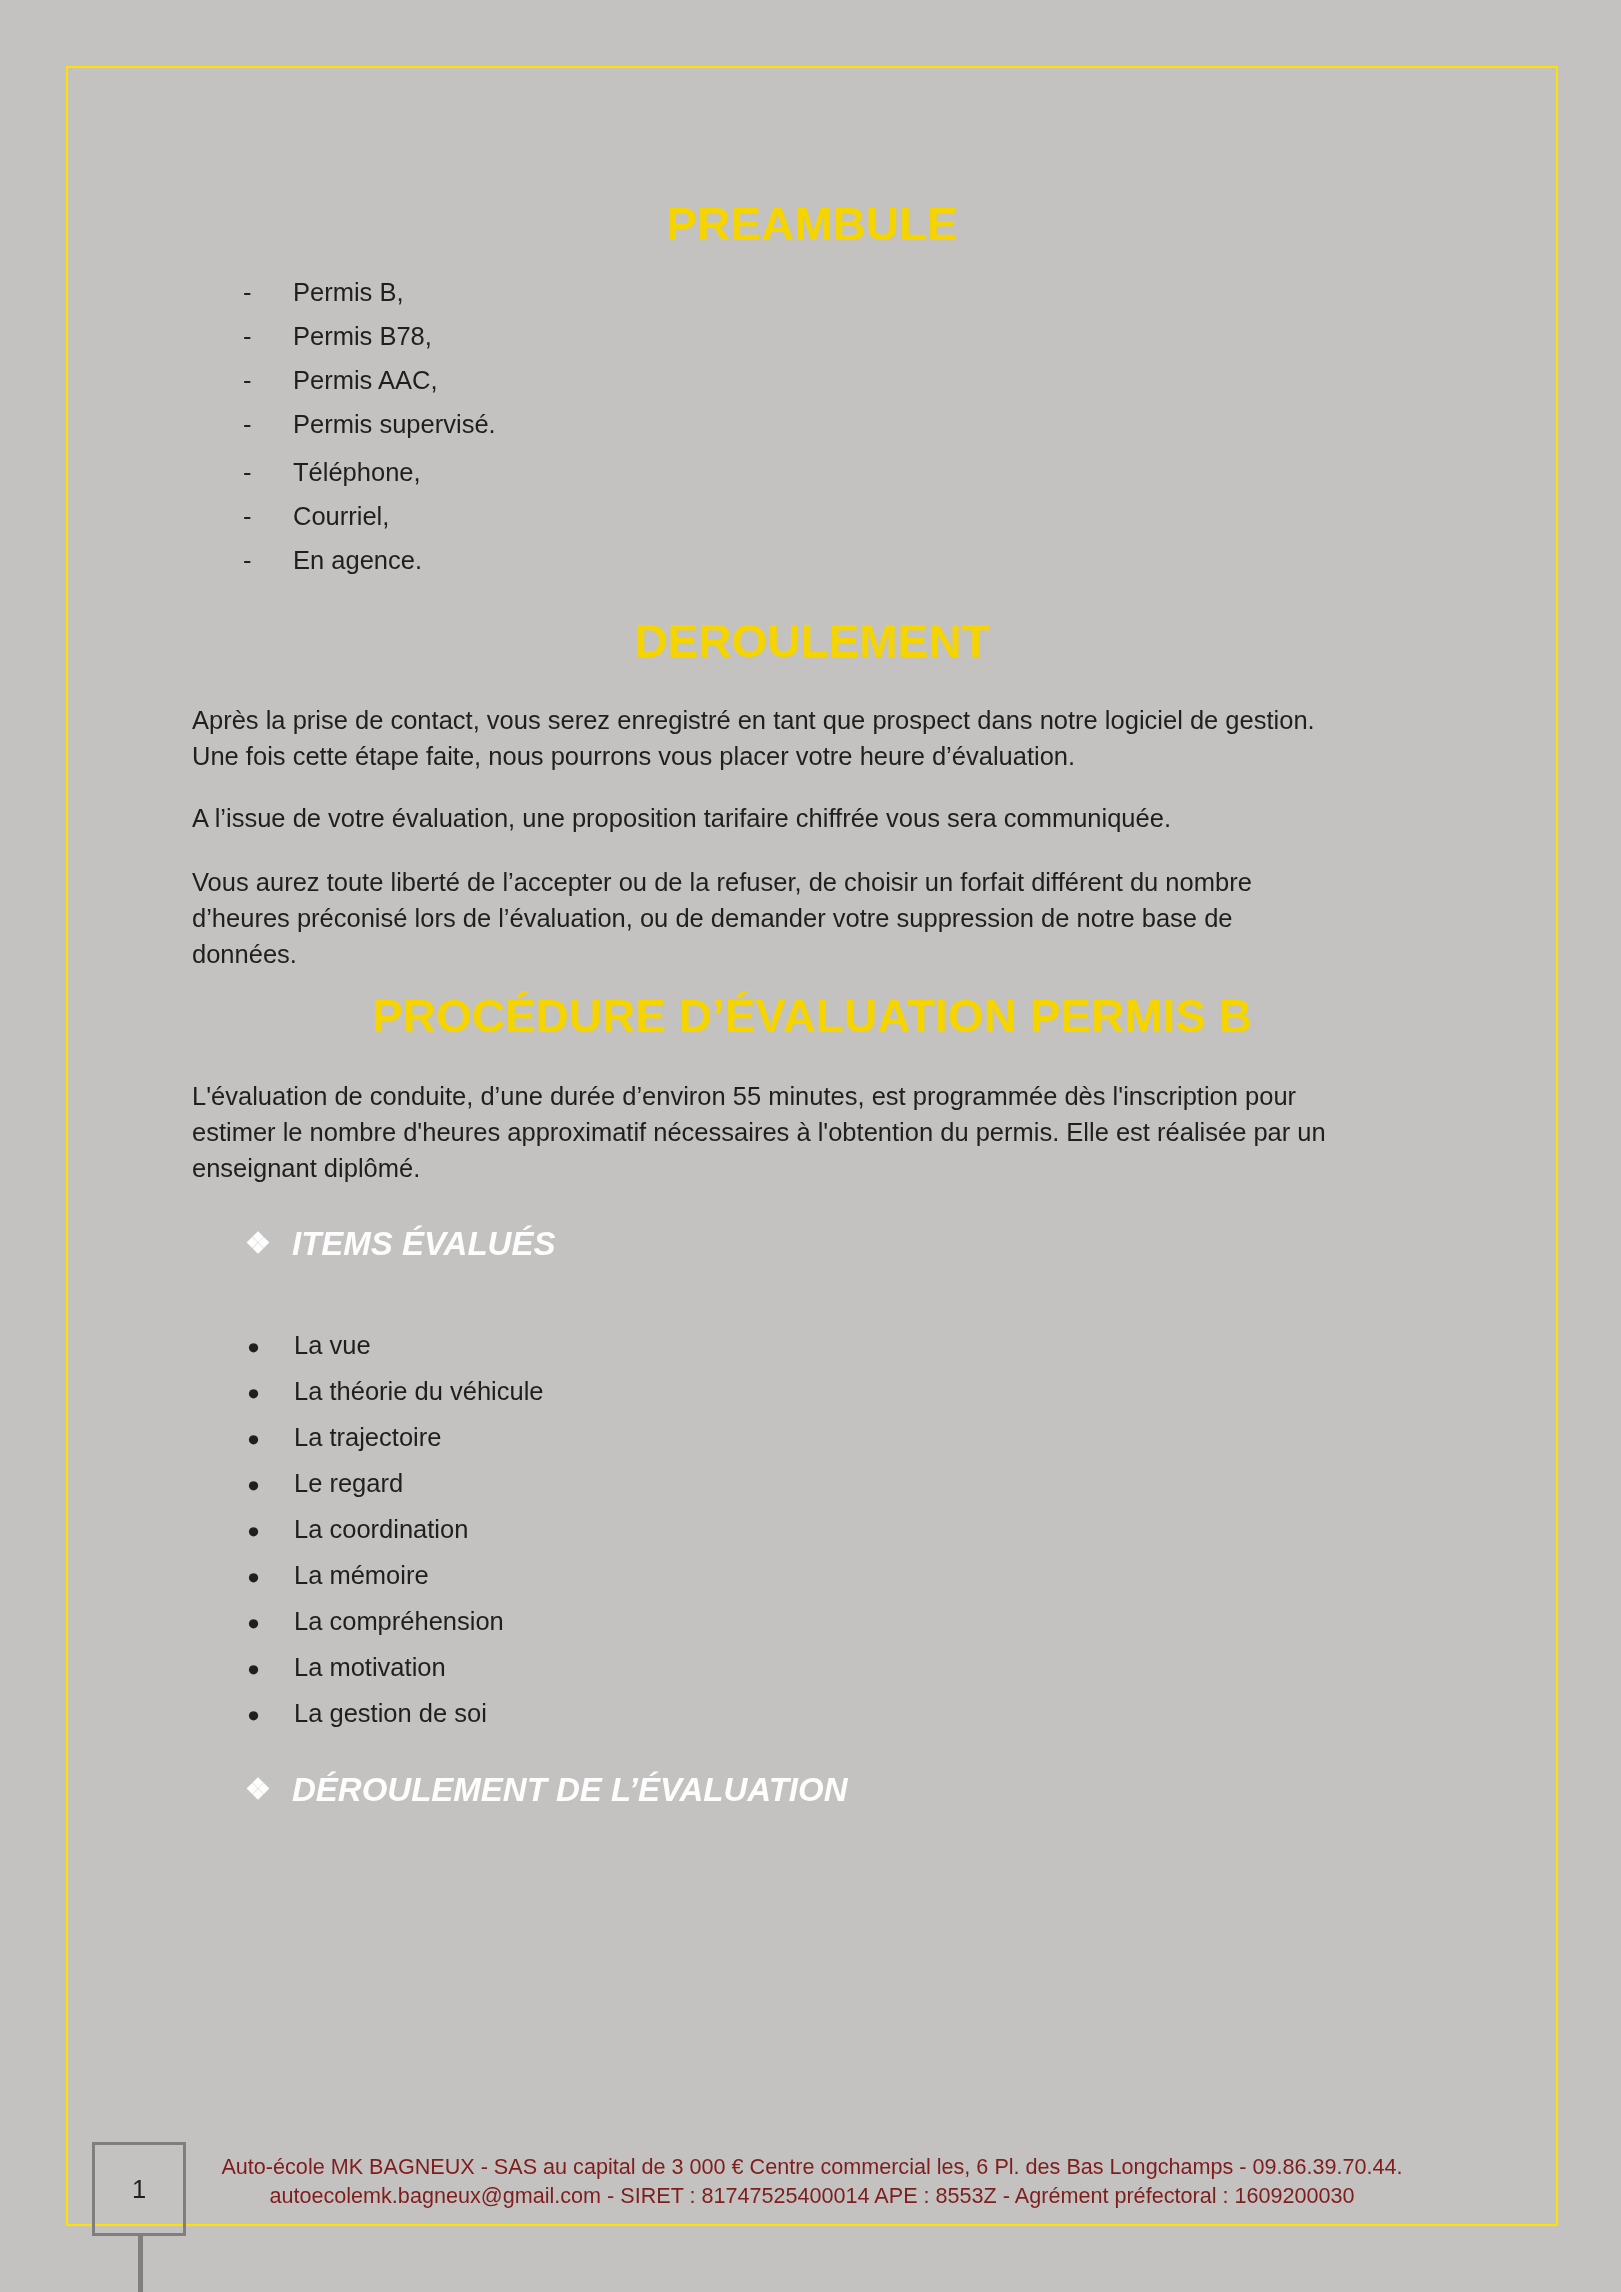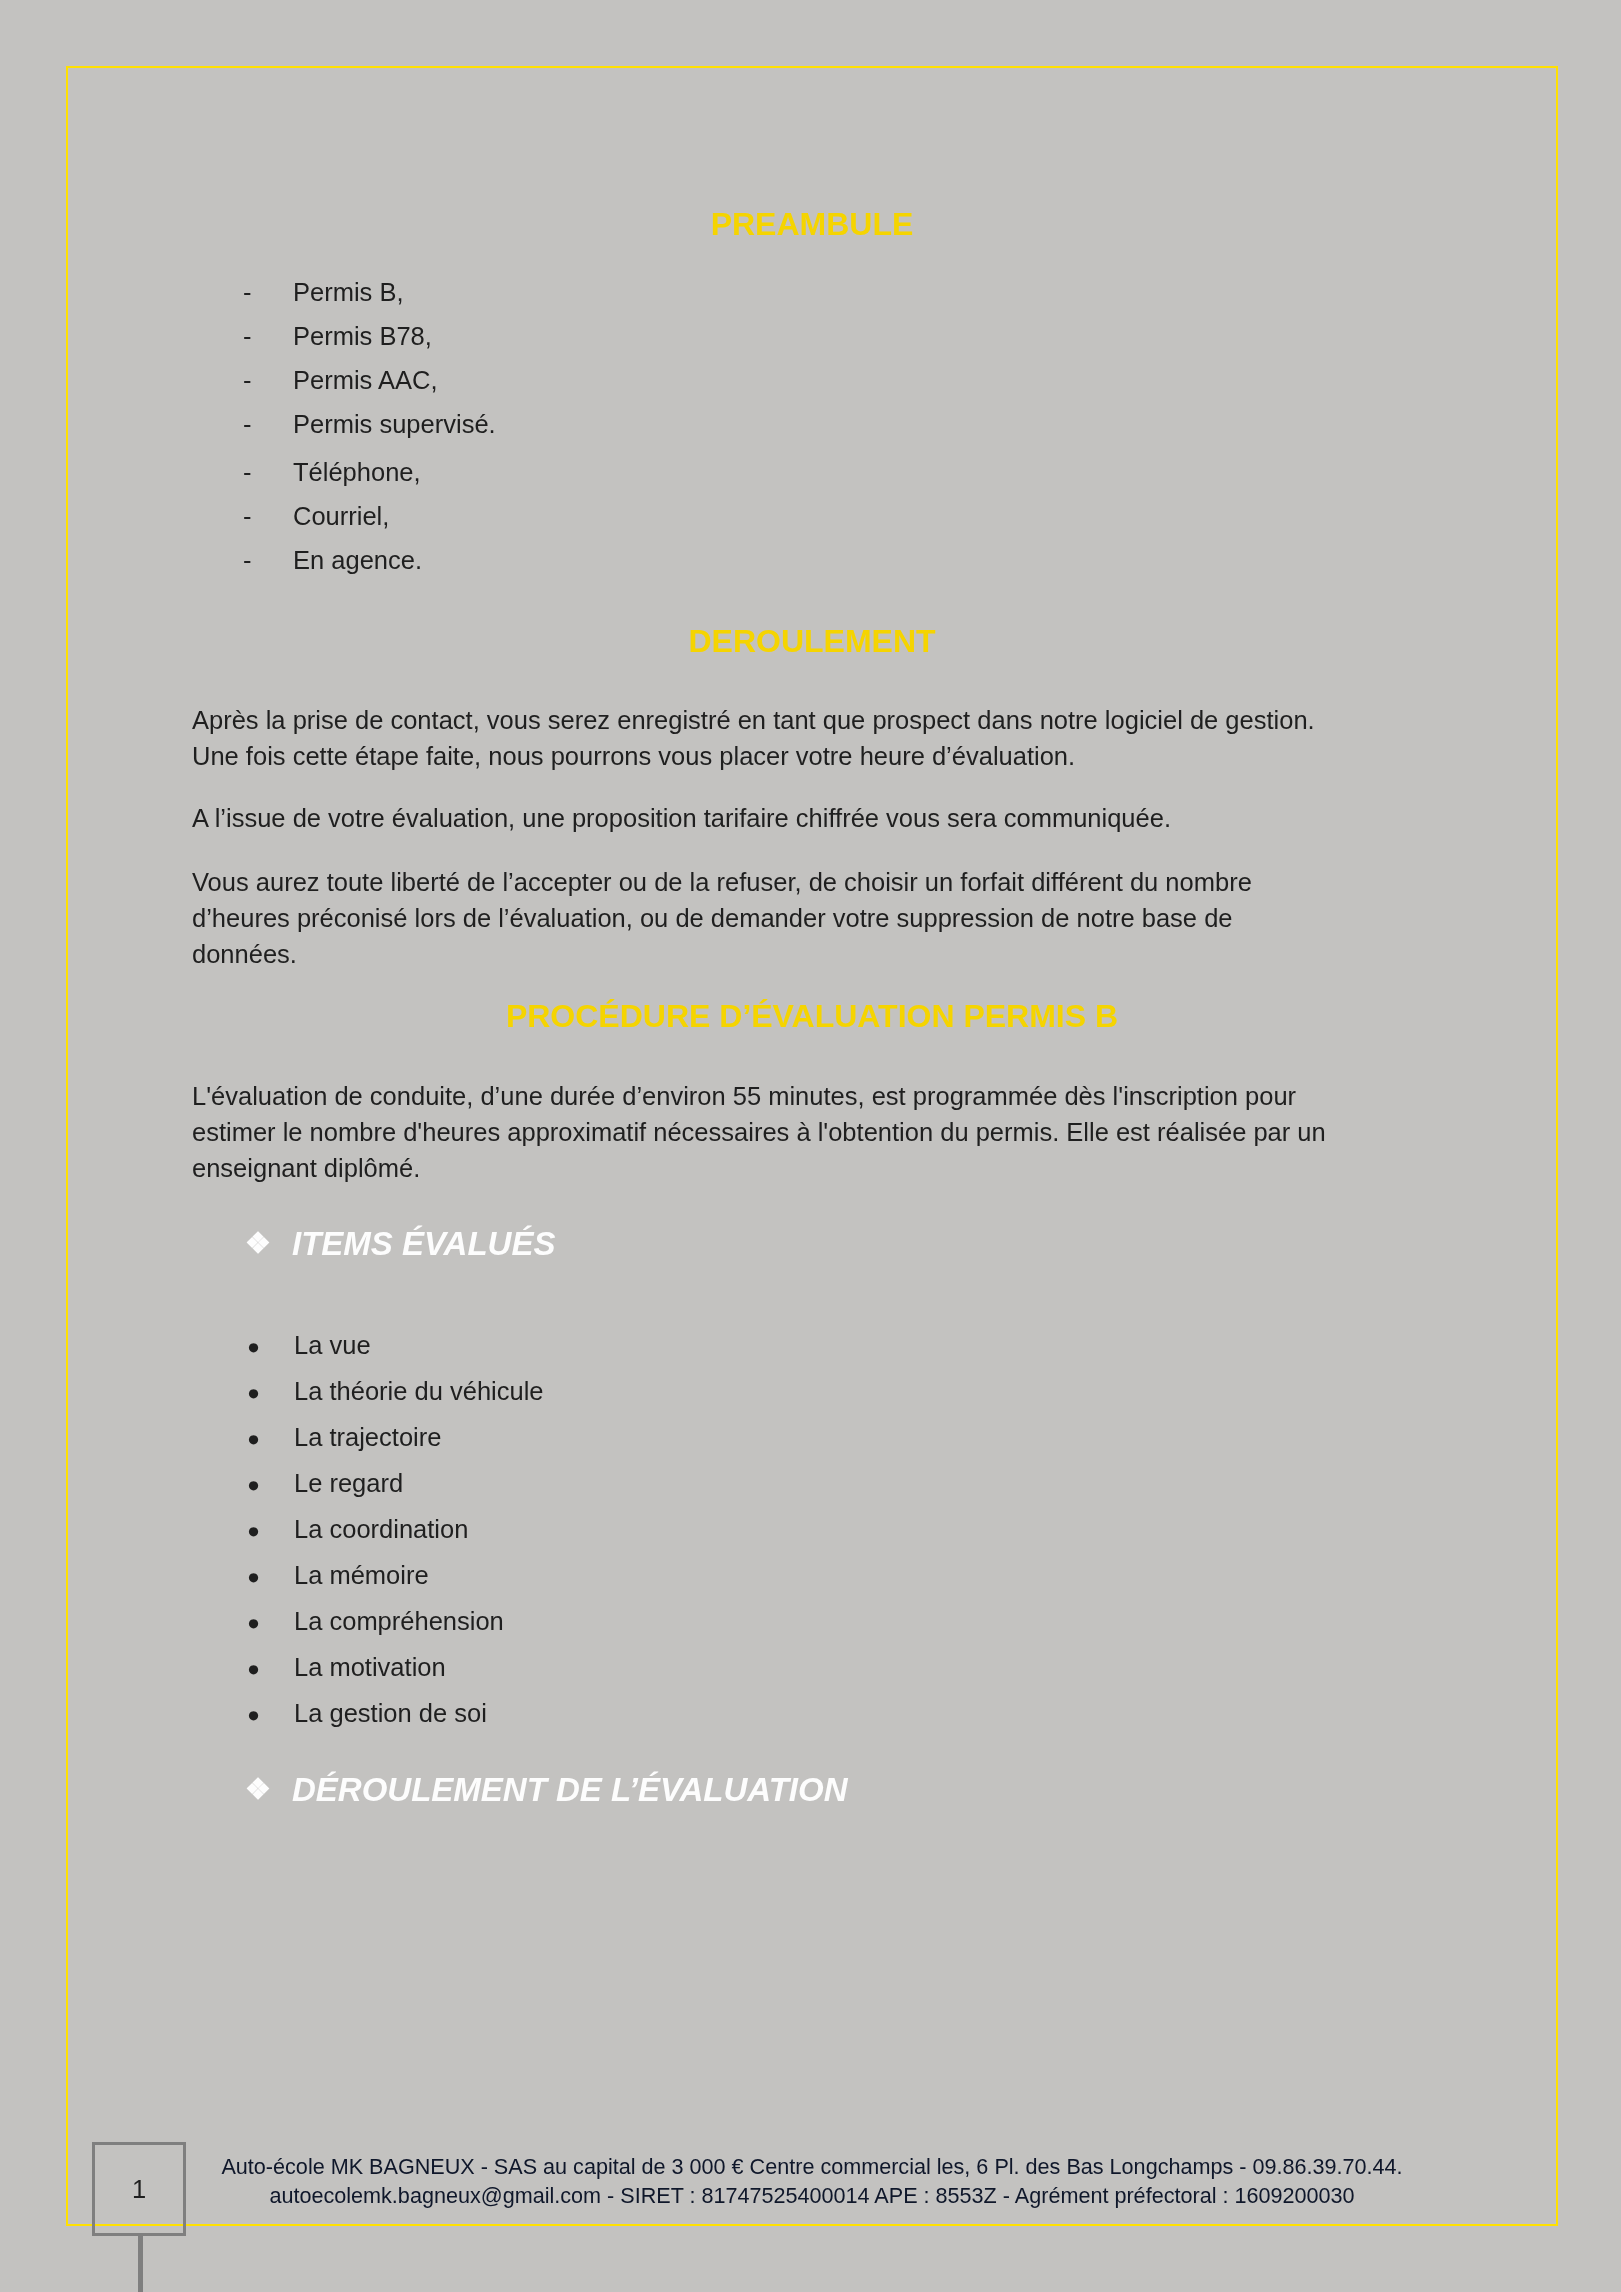--- a/index.html
+++ b/index.html
@@ -15,21 +15,21 @@
     width:1492px;height:2160px;
     border:2.9px solid #ffe000;
     box-sizing:border-box;
   }
   .content{
     position:absolute;left:69px;top:69px;width:1486px;
     padding:0;box-sizing:border-box;
   }
   .inner{margin:0 123px 0 123px;}
   .main-title{
-    font-size:32px;font-weight:bold;letter-spacing:0px;
+    font-size:46px;font-weight:bold;letter-spacing:0px;
     color:#f5d400;text-align:center;margin:0;line-height:51px;
   }
   .t-preambule{margin-top:130px;}
   .t-deroulement{margin-top:34px;}
   .t-procedure{margin-top:19.6px;}
   .body{
     font-size:25.5px;line-height:36px;margin:0;
     white-space:pre-line;color:#1f1f1f;
   }
   .intro{margin-top:29px;}
@@ -51,21 +51,21 @@
   .bullet{width:47px;flex:0 0 47px;font-size:21.6px;}
   .sub-heading{
     margin:0 0 0 53px;color:#fdfdfd;font-style:italic;font-weight:bold;
     font-size:33px;line-height:43px;display:flex;
   }
   .sub-items{margin-top:36px;}
   .sub-deroulement{margin-top:31px;}
   .diamond{width:47px;flex:0 0 47px;font-style:normal;font-size:29px;}
   .footer{
     position:absolute;left:69px;top:2152px;width:1486px;
-    text-align:center;font-size:21.6px;line-height:29px;color:#0f172a;
+    text-align:center;font-size:21.6px;line-height:29px;color:#7f1d1d;
   }
   .page-box{
     position:absolute;left:92px;top:2142px;
     width:88px;height:88px;
     border:3.9px solid #7f7f7f;
     display:flex;align-items:center;justify-content:center;
     font-size:25.5px;color:#1f1f1f;
   }
   .page-line{
     position:absolute;left:138px;top:2234px;width:4.9px;height:59px;

